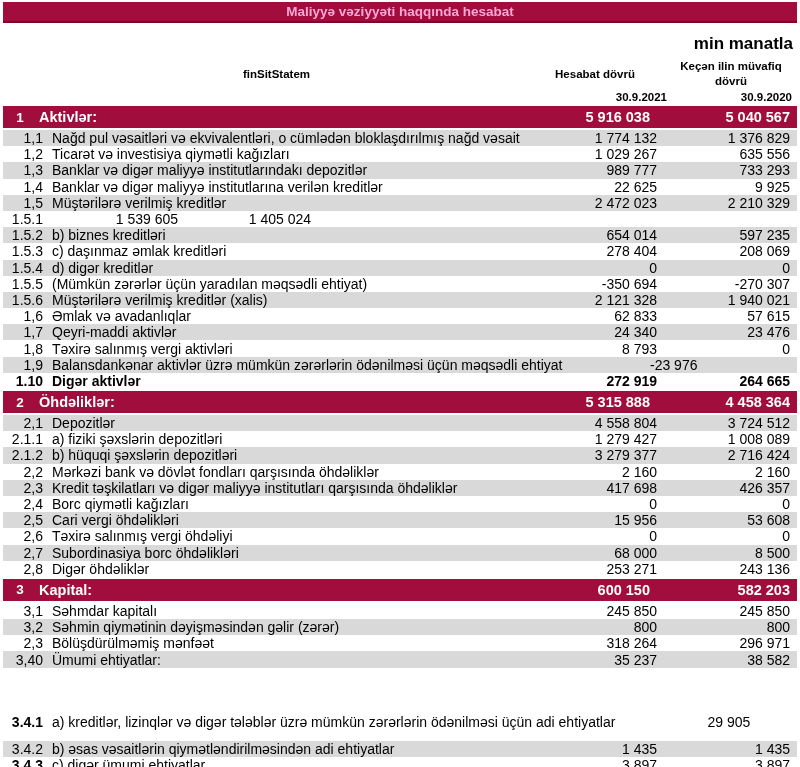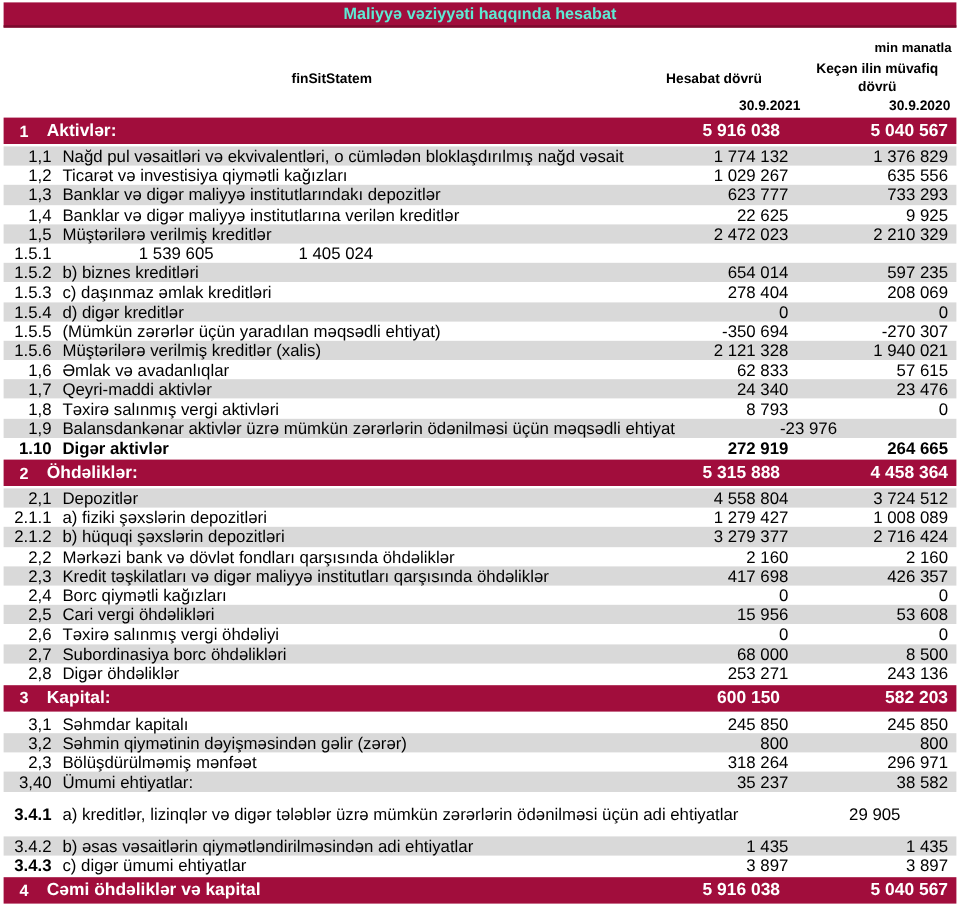--- a/index.html
+++ b/index.html
@@ -4,26 +4,26 @@
 <style>
   html,body{margin:0;padding:0;}
   body{
     width:800px;height:767px;background:#ffffff;color:#000;
     font-family:"Liberation Sans", sans-serif;
     -webkit-font-smoothing:antialiased;
     overflow:hidden;
   }
   .doc{padding:2px 3px 0 3px;}
   .titlebar{
-    background:var(--accent);color:#5eead4;font-weight:bold;font-size:13.5px;
+    background:var(--accent);color:#f9a8d4;font-weight:bold;font-size:13.5px;
     text-align:center;height:19px;line-height:19px;
     border-bottom:2px solid var(--accent-dark);
   }
   .unit-note{
-    text-align:right;font-weight:bold;font-size:11px;
+    text-align:right;font-weight:bold;font-size:17px;
     margin-top:11px;padding-right:4px;
   }
   .colheads{display:flex;align-items:center;margin-top:5px;font-weight:bold;font-size:11.5px;}
   .ch-label{flex:1;text-align:center;padding-left:70px;}
   .ch-1{width:140px;padding-left:45px;text-align:center;box-sizing:content-box;}
   .ch-2{width:132px;text-align:center;line-height:15px;}
   .dates{display:flex;font-weight:bold;font-size:11.5px;margin:2px 0 3px 0;}
   .dates .d1{flex:1;text-align:right;}
   .dates .d2{width:125px;text-align:right;padding-right:5px;}
   .secbar{
@@ -35,21 +35,21 @@
   .secbar .v1{width:135px;text-align:right;}
   .secbar .v2{width:140px;text-align:right;padding-right:7px;}
   .row{display:flex;align-items:center;height:16.2px;font-size:14px;white-space:nowrap;}
   .row .num{width:40px;text-align:right;flex:none;}
   .row .label{flex:1;padding-left:9px;overflow:visible;}
   .row .v1{width:135px;text-align:right;flex:none;}
   .row .v2{width:140px;text-align:right;padding-right:7px;flex:none;box-sizing:border-box;}
   .row.shaded{background:var(--shade);}
   .row.bold{font-weight:bold;}
   .row.numbold .num{font-weight:bold;}
-  .row.tall{height:37px;}
+  .row.tall{height:37px;margin-top:36px;}
 </style>
 </head>
 <body style="--accent: #A10D3C; --accent-dark: #7A0A2D; --shade: #D9D9D9;">
 
 <div class="doc">
   <div class="titlebar">Maliyyə vəziyyəti haqqında hesabat</div>
   <div class="unit-note">min manatla</div>
   <div class="colheads">
     <div class="ch-label">finSitStatem</div>
     <div class="ch-1">Hesabat dövrü</div>
@@ -74,21 +74,21 @@
       </div>
       <div class="row">
         <div class="num">1,2</div>
         <div class="label">Ticarət və investisiya qiymətli kağızları</div>
         <div class="v1">1 029 267</div>
         <div class="v2">635 556</div>
       </div>
       <div class="row shaded">
         <div class="num">1,3</div>
         <div class="label">Banklar və digər maliyyə institutlarındakı depozitlər</div>
-        <div class="v1">623 777</div>
+        <div class="v1">989 777</div>
         <div class="v2">733 293</div>
       </div>
       <div class="row">
         <div class="num">1,4</div>
         <div class="label">Banklar və digər maliyyə institutlarına verilən kreditlər</div>
         <div class="v1">22 625</div>
         <div class="v2">9 925</div>
       </div>
       <div class="row shaded">
         <div class="num">1,5</div>

